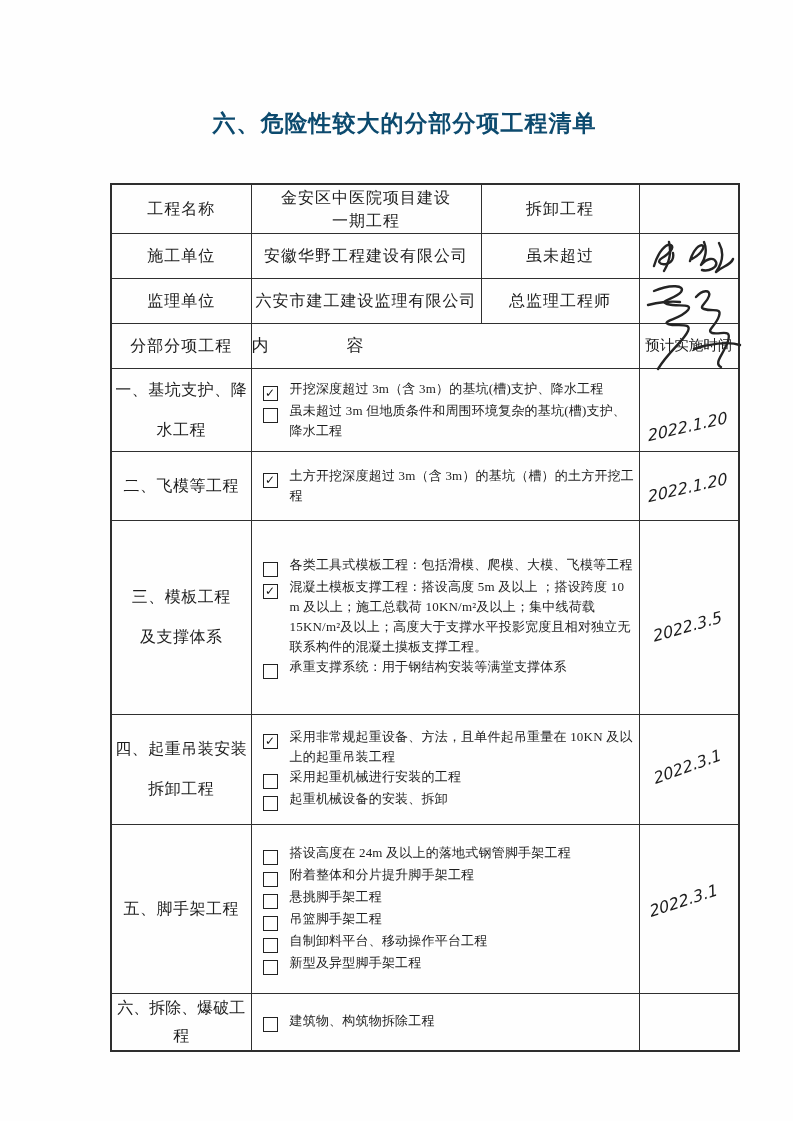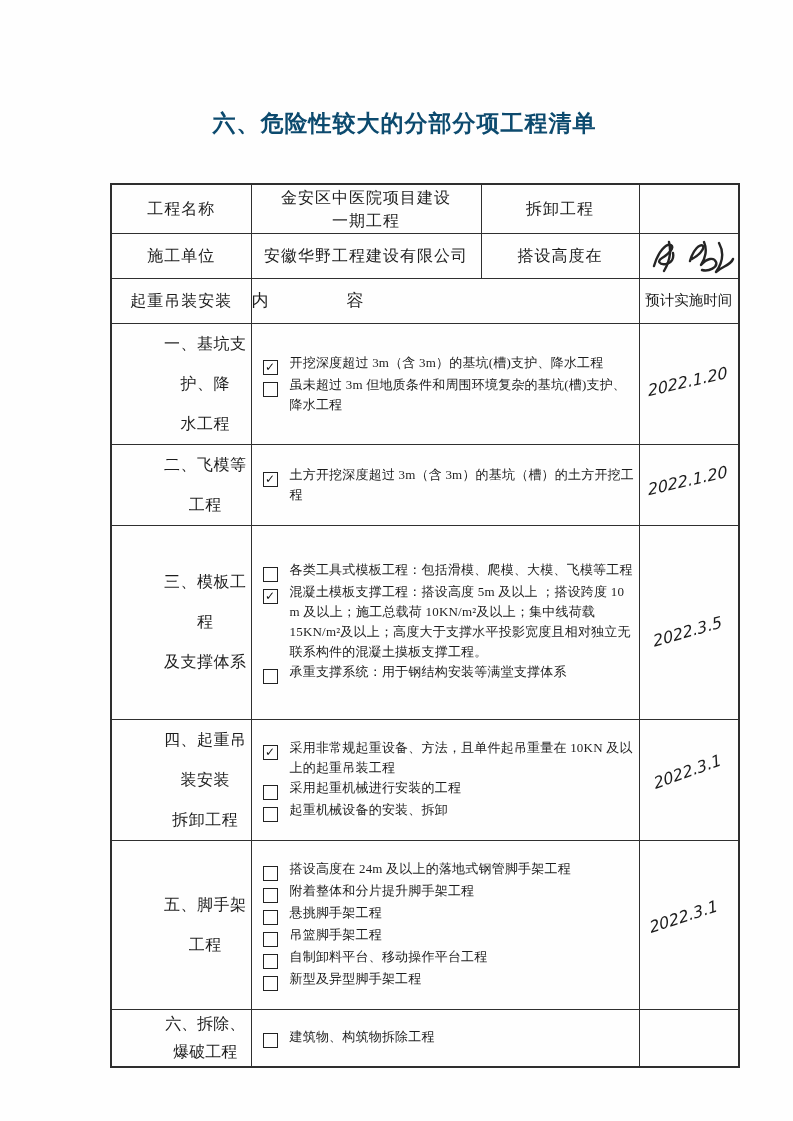--- a/index.html
+++ b/index.html
@@ -27,21 +27,21 @@
 
   
   tr.r1{height:49px;} tr.r2{height:45px;} tr.r3{height:45px;} tr.r4{height:45px;}
   tr.r5{height:83px;} tr.r6{height:69px;} tr.r7{height:194px;} tr.r8{height:110px;}
   tr.r9{height:169px;} tr.r10{height:31px;margin-left:24px;}
 
   .lbl, .val { text-align:center; font-size:16px; letter-spacing:1px; line-height:22px; }
   .val2line div { line-height:23px; }
 
   .sec-name { text-align:center; font-size:16px; letter-spacing:0.5px; }
-  .sec-name div { line-height:40px;padding-left:48px; }
+  .sec-name div { line-height:40px; }
 
   .content-head { font-size:17px; white-space:pre; letter-spacing:2px; }
   .time-head { text-align:center; font-size:14.5px; letter-spacing:0; }
 
   .items { padding:1px 4px 1px 8px; }
   .item { display:flex; align-items:flex-start; }
   .cb {
     flex:0 0 13px; height:13px; margin:7px 12px 0 3px;
     border:1.5px solid #222; box-sizing:content-box;
     font-size:12px; line-height:13px; text-align:center;
@@ -90,35 +90,48 @@
         <div>金安区中医院项目建设</div>
         <div>一期工程</div>
       </td>
       <td class="lbl">拆卸工程</td>
       <td class="val"></td>
     </tr>
 
     <tr class="r2">
       <td class="lbl">施工单位</td>
       <td class="val">安徽华野工程建设有限公司</td>
-      <td class="lbl">搭设高度在</td>
+      <td class="lbl">虽未超过</td>
       <td class="sig-cell">
         <svg class="sig pm" width="100" height="56" viewBox="0 0 100 56">
           <path d="M12 38 C16 24 24 15 29 17 C33 19 27 26 20 30 C15 33 17 37 24 36 C30 35 32 30 31 25"></path>
           <path d="M27 14 C29 22 28 33 22 43"></path>
           <path d="M48 33 C51 22 58 15 61 18 C63 21 56 28 50 31"></path>
           <path d="M62 14 C65 21 64 29 59 37 C65 30 72 29 74 34 C76 39 67 44 60 42"></path>
           <path d="M77 15 C82 24 81 34 74 44 C81 38 89 37 91 31"></path>
         </svg>
       </td>
     </tr>
 
+    <tr class="r3">
+      <td class="lbl">监理单位</td>
+      <td class="val">六安市建工建设监理有限公司</td>
+      <td class="lbl">总监理工程师</td>
+      <td class="sig-cell">
+        <svg class="sig chief" width="108" height="102" viewBox="0 0 108 102">
+          <path d="M18 16 C34 9 50 10 45 17 C39 24 22 26 31 29 C42 32 57 28 52 35 C45 44 25 46 32 49 C41 52 56 47 52 56 C47 67 33 76 22 94"></path>
+          <path d="M12 30 C22 27 36 26 44 27"></path>
+          <path d="M60 22 C66 15 75 14 73 21 C71 28 62 32 68 34 C77 37 86 32 83 41 C80 51 70 55 76 58 C85 60 96 53 92 66 C88 79 77 88 85 92"></path>
+          <path d="M58 74 C72 69 92 66 104 70"></path>
+        </svg>
+      </td>
+    </tr>
 
     <tr class="r4">
-      <td class="lbl">起重吊装安装</td>
+      <td class="lbl">分部分项工程</td>
       <td class="content-head" colspan="2">内　　　　容</td>
       <td class="time-head">预计实施时间</td>
     </tr>
 
     <tr class="r5">
       <td class="sec-name">
         <div>一、基坑支护、降</div>
         <div>水工程</div>
       </td>
       <td colspan="2">

